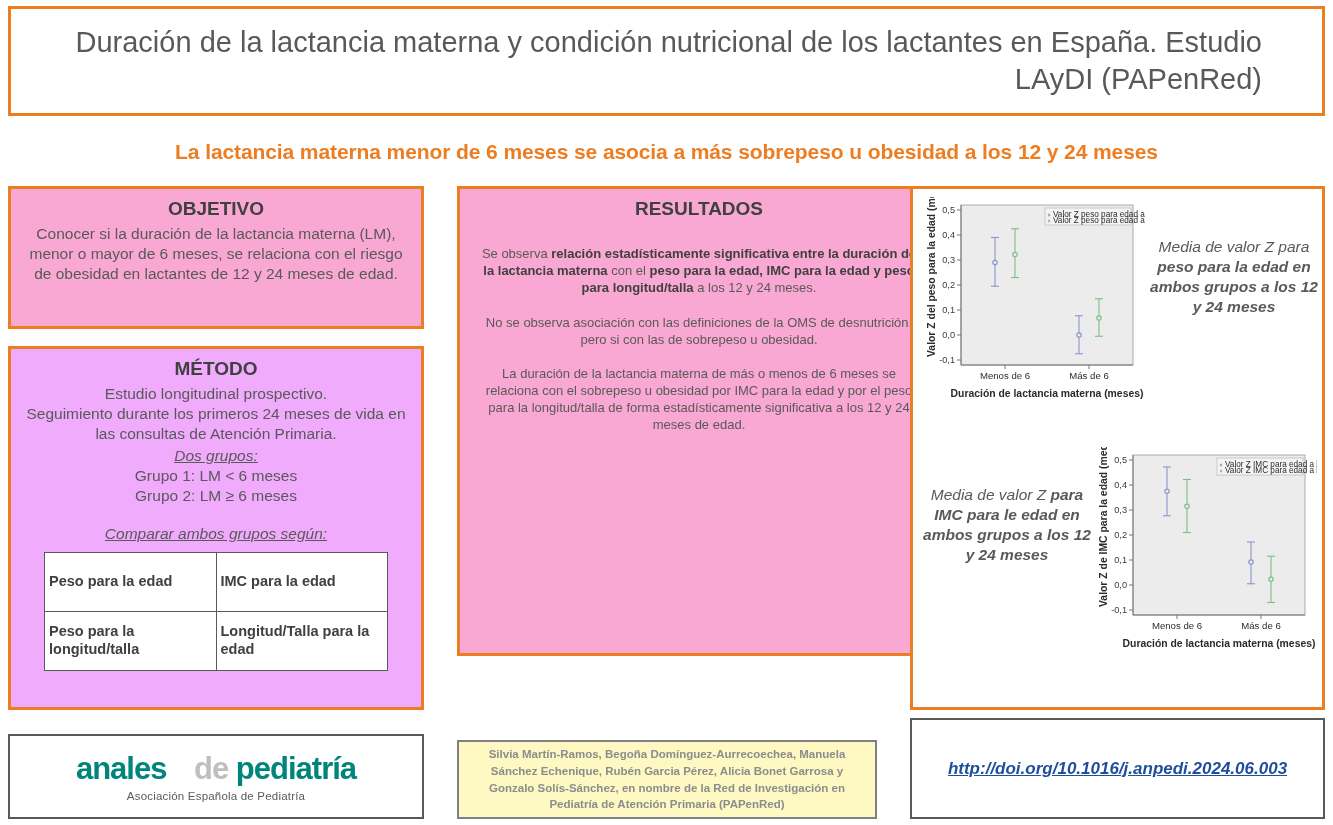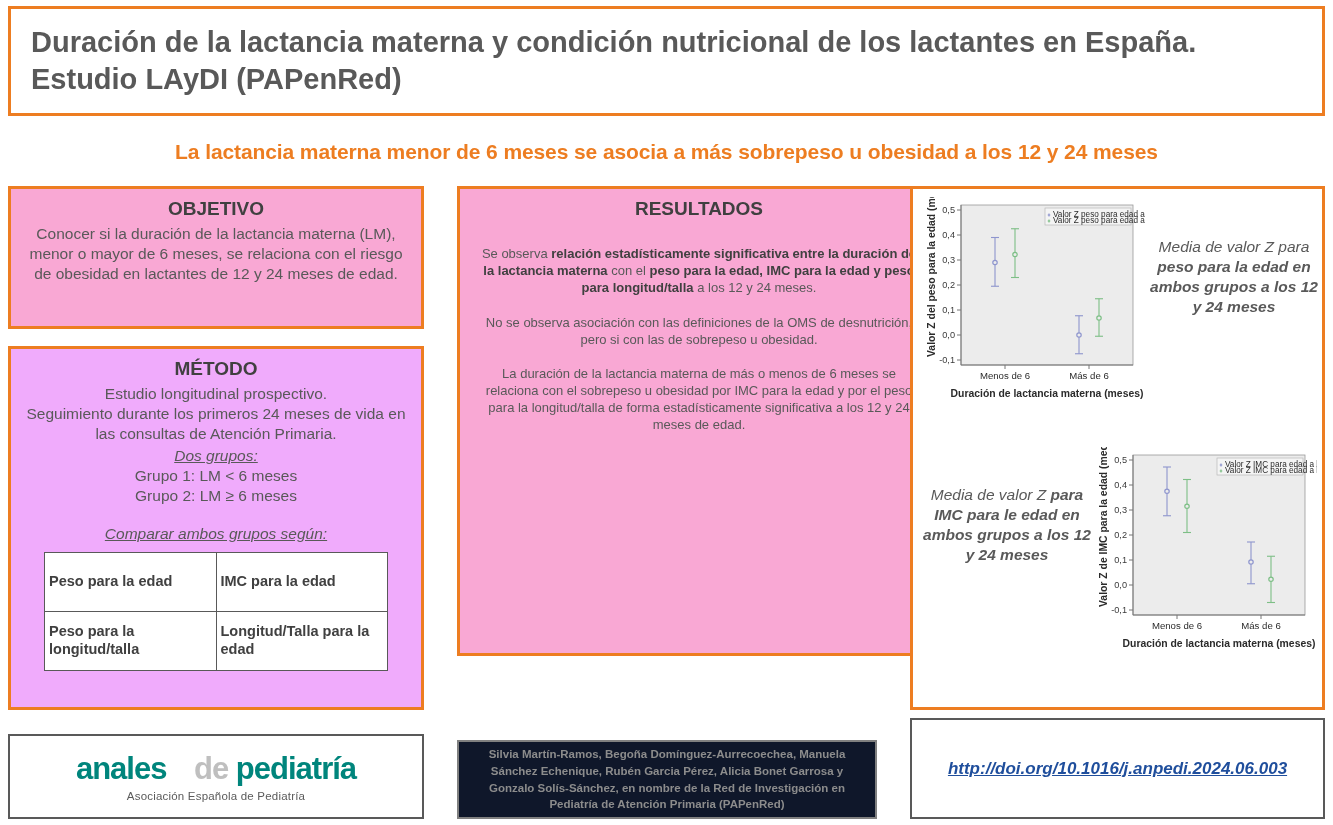--- a/index.html
+++ b/index.html
@@ -14,22 +14,22 @@
   .poster{position:relative;width:1333px;height:825px;}
 
   
   .title-box{
     position:absolute;left:8px;top:6px;width:1317px;height:110px;
     border:3px solid #ED7D21;background:#ffffff;
     display:flex;align-items:center;justify-content:center;
     box-sizing:border-box;
   }
   .title-text{
-    font-size:29px;font-weight:bold;color:#595959;text-align:left;
-    line-height:1.28;padding:0 20px;
+    font-size:29px;font-weight:normal;color:#595959;text-align:right;
+    line-height:1.28;padding:0 60px;
   }
 
   .subtitle{
     position:absolute;left:8px;top:140px;width:1317px;
     text-align:center;font-size:21px;font-weight:bold;color:#ED7D21;
     letter-spacing:-0.1px;
   }
 
   
   .box{position:absolute;box-sizing:border-box;}
@@ -91,21 +91,21 @@
   
   #logobox{left:8px;top:734px;width:416px;height:85px;}
   .logo{display:flex;flex-direction:column;align-items:center;justify-content:center;
         height:100%;}
   .logo-main{font-size:31px;font-weight:bold;letter-spacing:-1px;}
   .logo-a{color:#00857C;}
   .logo-de{color:#BFBFBF;margin-left:20px;}
   .logo-sub{font-size:11.5px;color:#5a5a5a;margin-top:3px;letter-spacing:.2px;}
 
   #authorsbox{left:457px;top:740px;width:420px;height:79px;
-              border:2px solid #808080;background:#0f172a;
+              border:2px solid #808080;background:#fef9c3;
               display:flex;align-items:center;justify-content:center;}
   .authors{font-size:11.5px;font-weight:bold;color:#8C8C8C;text-align:center;
            line-height:1.45;padding:0 12px;}
 
   #doibox{left:910px;top:718px;width:415px;height:101px;
           display:flex;align-items:center;justify-content:center;}
   .doi{font-size:17px;font-weight:bold;font-style:italic;color:#1F4E9C;
        text-decoration:underline;}
 
   

